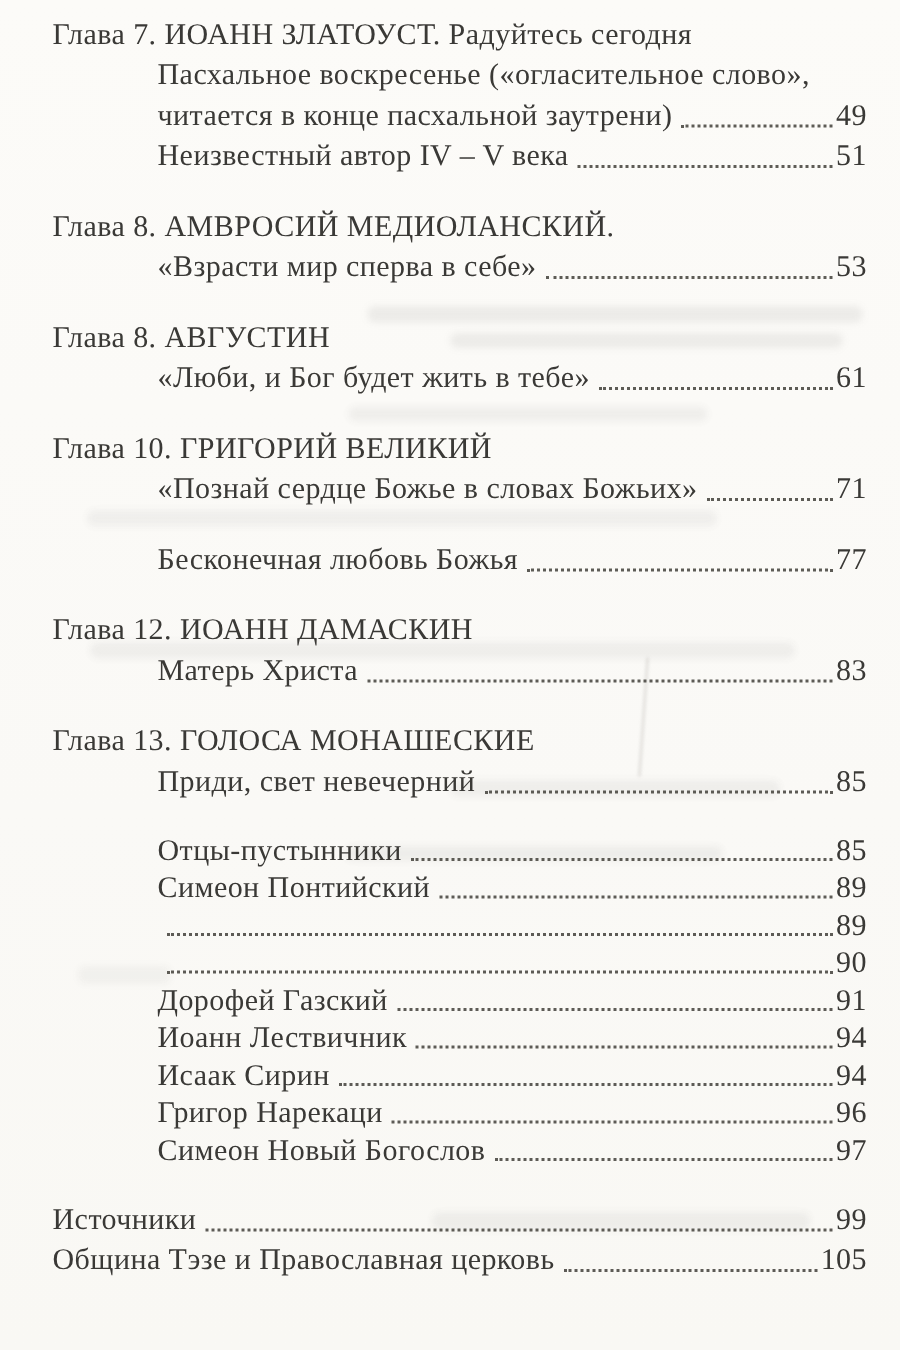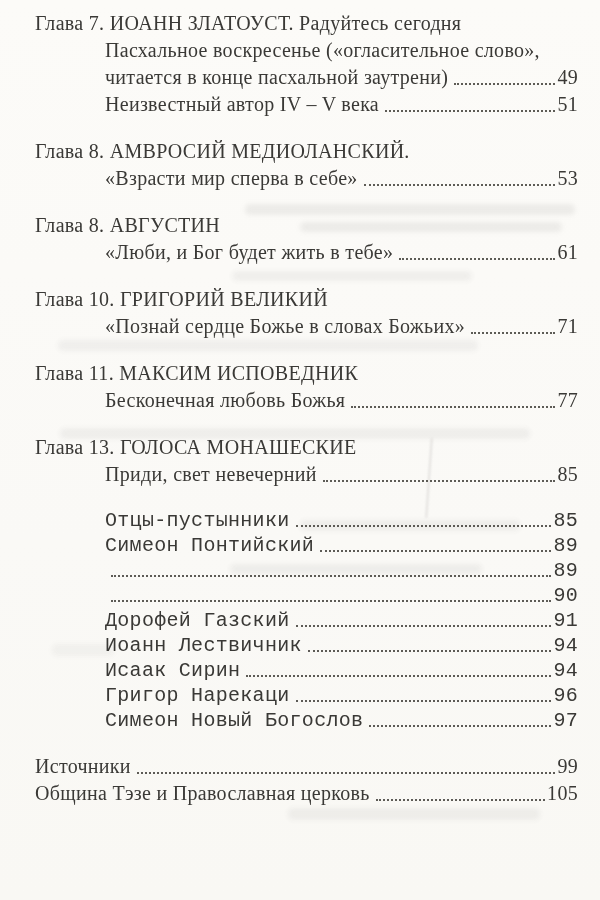--- a/index.html
+++ b/index.html
@@ -20,21 +20,21 @@
   }
   .toc{position:relative;z-index:2;}
   .block{margin-bottom:20px;}
   .row{
     display:flex;
     line-height:27px;
     font-size:20px;
     letter-spacing:0.3px;
     white-space:nowrap;
   }
-  .kind-subsections .row{line-height:25px;font-family:Liberation Mono, monospace;}
+  .kind-subsections .row{line-height:25px;}
   .row.indent-1{padding-left:70px;}
   .text{flex:0 0 auto;}
   .dots{
     flex:1 1 auto;
     min-width:14px;
     border-bottom:2.2px dotted var(--dots);
     margin:0 2px 6px 6px;
     opacity:.9;
   }
   .page-num{flex:0 0 auto;text-align:right;}
@@ -121,27 +121,34 @@
         <div class="row indent-0">
           <span class="text">Глава 10. ГРИГОРИЙ ВЕЛИКИЙ</span>
         </div>
         <div class="row indent-1">
           <span class="text">«Познай сердце Божье в словах Божьих»</span>
           <span class="dots"></span>
           <span class="page-num">71</span>
         </div>
       </div>
       <div class="block kind-chapter">
-        <div class="row indent-0">
-          <span class="text">Глава 11. МАКСИМ ИСПОВЕДНИК</span>
-        </div>
         <div class="row indent-1">
           <span class="text">Бесконечная любовь Божья</span>
           <span class="dots"></span>
           <span class="page-num">77</span>
+        </div>
+      </div>
+      <div class="block kind-chapter">
+        <div class="row indent-0">
+          <span class="text">Глава 12. ИОАНН ДАМАСКИН</span>
+        </div>
+        <div class="row indent-1">
+          <span class="text">Матерь Христа</span>
+          <span class="dots"></span>
+          <span class="page-num">83</span>
         </div>
       </div>
       <div class="block kind-chapter">
         <div class="row indent-0">
           <span class="text">Глава 13. ГОЛОСА МОНАШЕСКИЕ</span>
         </div>
         <div class="row indent-1">
           <span class="text">Приди, свет невечерний</span>
           <span class="dots"></span>
           <span class="page-num">85</span>

